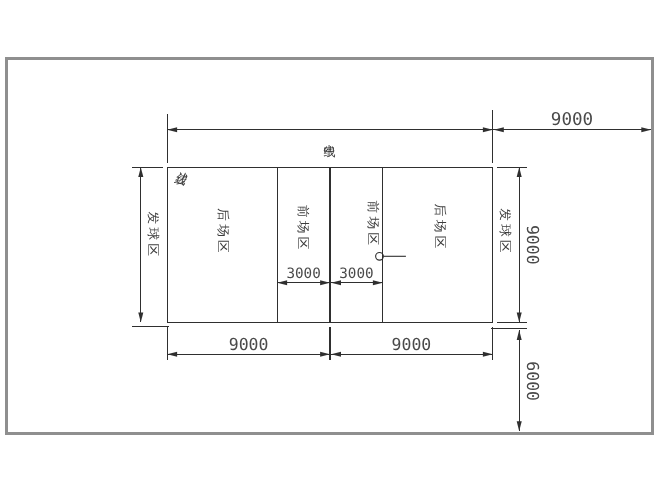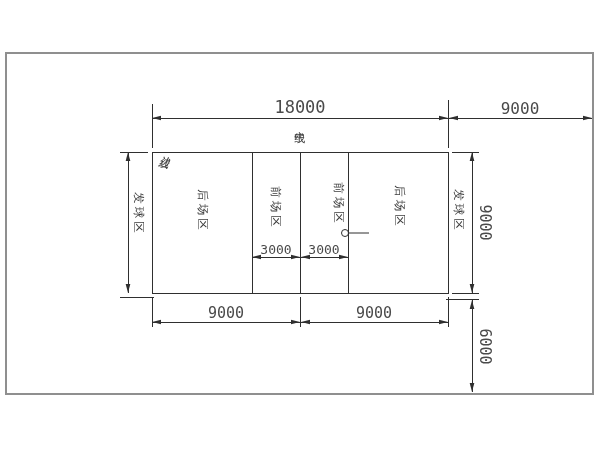--- a/index.html
+++ b/index.html
@@ -97,21 +97,20 @@
       <polygon points="472,300 469.7,309 474.3,309"></polygon>
       <polygon points="472,392 469.7,383 474.3,383"></polygon>
     </g>
 
     <g stroke="#2f2f2f" fill="none">
       <circle cx="345" cy="233" r="3.5"></circle>
       <line x1="348.5" y1="233" x2="369" y2="233"></line>
     </g>
   </svg>
 
-  <div class="dim" style="left:260px;top:99px;width:80px;font-size:17px;">18000</div>
   <div class="dim" style="left:480px;top:101px;width:80px;font-size:16px;">9000</div>
   <div class="dim" style="left:186px;top:306px;width:80px;font-size:15px;">9000</div>
   <div class="dim" style="left:334px;top:306px;width:80px;font-size:15px;">9000</div>
   <div class="dim" style="left:246px;top:243px;width:60px;font-size:13px;">3000</div>
   <div class="dim" style="left:294px;top:243px;width:60px;font-size:13px;">3000</div>
   <div class="dim rot90" style="left:454px;top:215px;width:60px;font-size:15px;">9000</div>
   <div class="dim rot90" style="left:454px;top:339px;width:60px;font-size:15px;">6000</div>
 
   <div class="vtext" style="left:292px;top:122px;">中线</div>
   <div class="vtext sideline-label" style="left:165px;top:147px;">边线</div>

